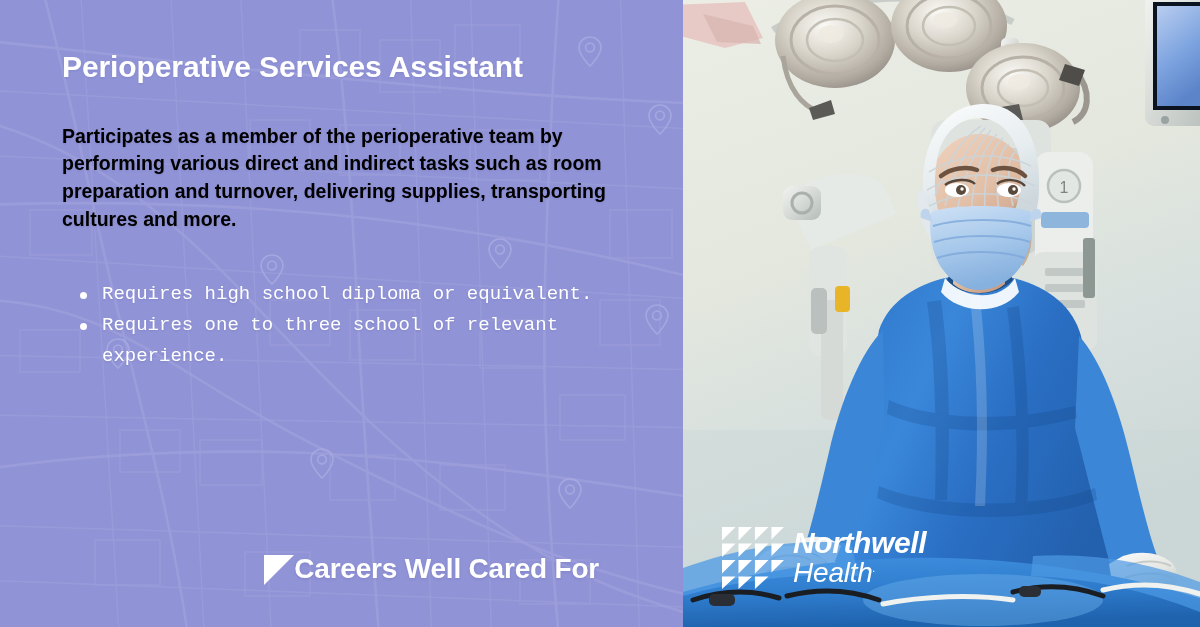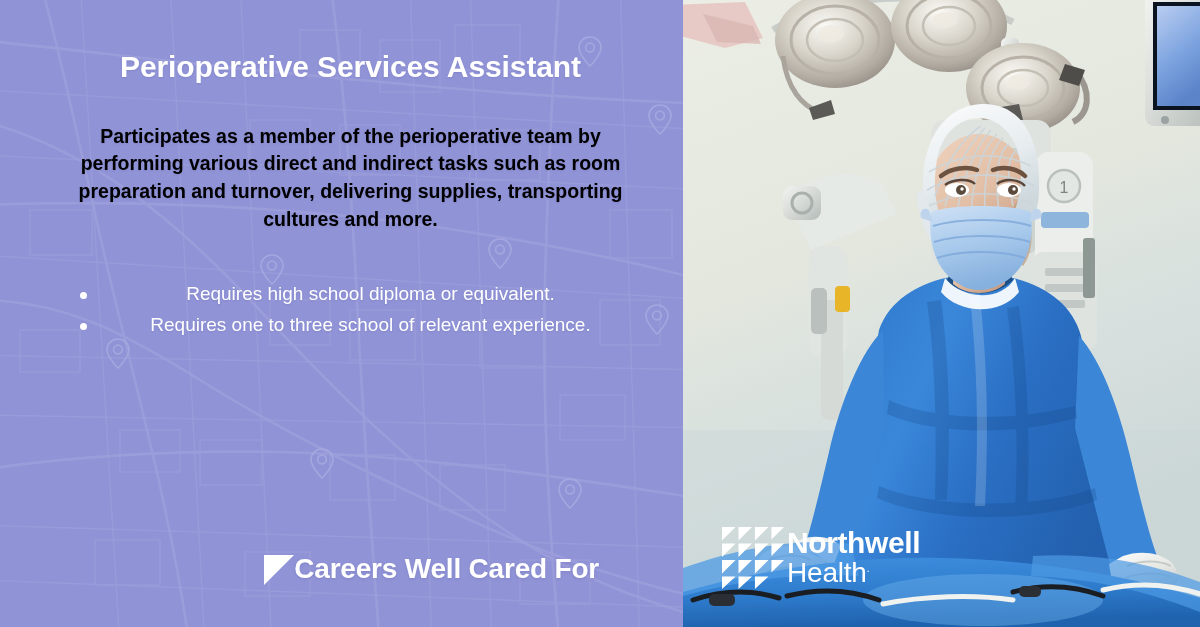--- a/index.html
+++ b/index.html
@@ -21,21 +21,21 @@
     flex:0 0 683px;
   }
   .panel-map {
     position:absolute; inset:0;
     opacity:.55;
   }
   .panel-content {
     position:relative; z-index:3;
     height:100%;
     padding:44px 44px 0 62px;
-    display:flex; flex-direction:column;text-align:center;
+    display:flex; flex-direction:column;
   }
 
   .job-title {
     color:#ffffff;
     font-size:30px;
     font-weight:bold;
     letter-spacing:-.1px;
     line-height:1.15;
     margin-top:6px;
     text-shadow:0 1px 2px rgba(80,80,150,.18);
@@ -56,20 +56,21 @@
     list-style:none;
   }
   .req-item {
     position:relative;
     color:#ffffff;
     font-size:19px;
     font-weight:normal;
     line-height:1.62;
     padding-left:40px;
     text-shadow:0 1px 2px rgba(80,80,150,.18);
+    font-family:Liberation Mono, monospace;
   }
   .req-item::before {
     content:"";
     position:absolute;
     left:18px; top:13px;
     width:7px; height:7px;
     border-radius:50%;
     background:#ffffff;
   }
 
@@ -106,21 +107,22 @@
   }
   .photo svg { display:block; width:100%; height:100%; }
 
   
   .brand {
     position:absolute;
     left:39px; bottom:38px;
     z-index:6;
     display:flex;
     align-items:flex-end;
-    gap:3px;
+    gap:9px;
+    font-style:italic;
   }
   .brand-mark { width:62px; height:62px; flex:0 0 62px; }
   .brand-words {
     padding-bottom:2px;
     line-height:1;
     color:#ffffff;
   }
   .brand-name {
     font-size:30px;
     font-weight:bold;

